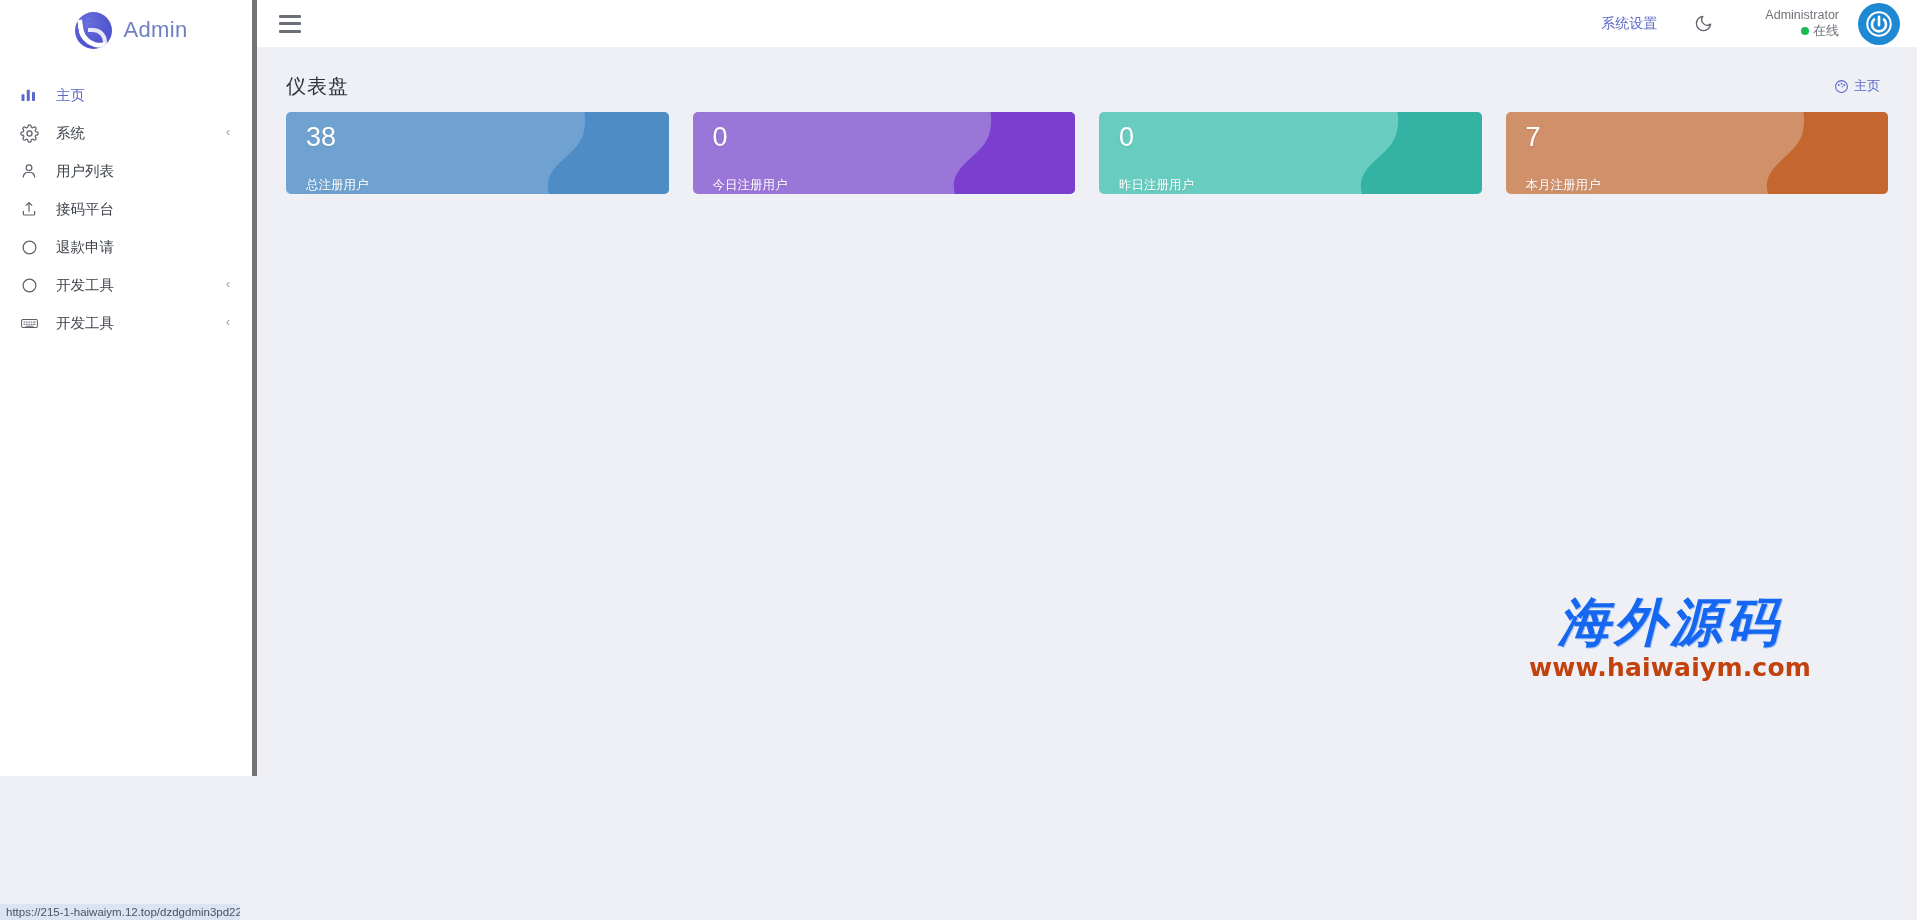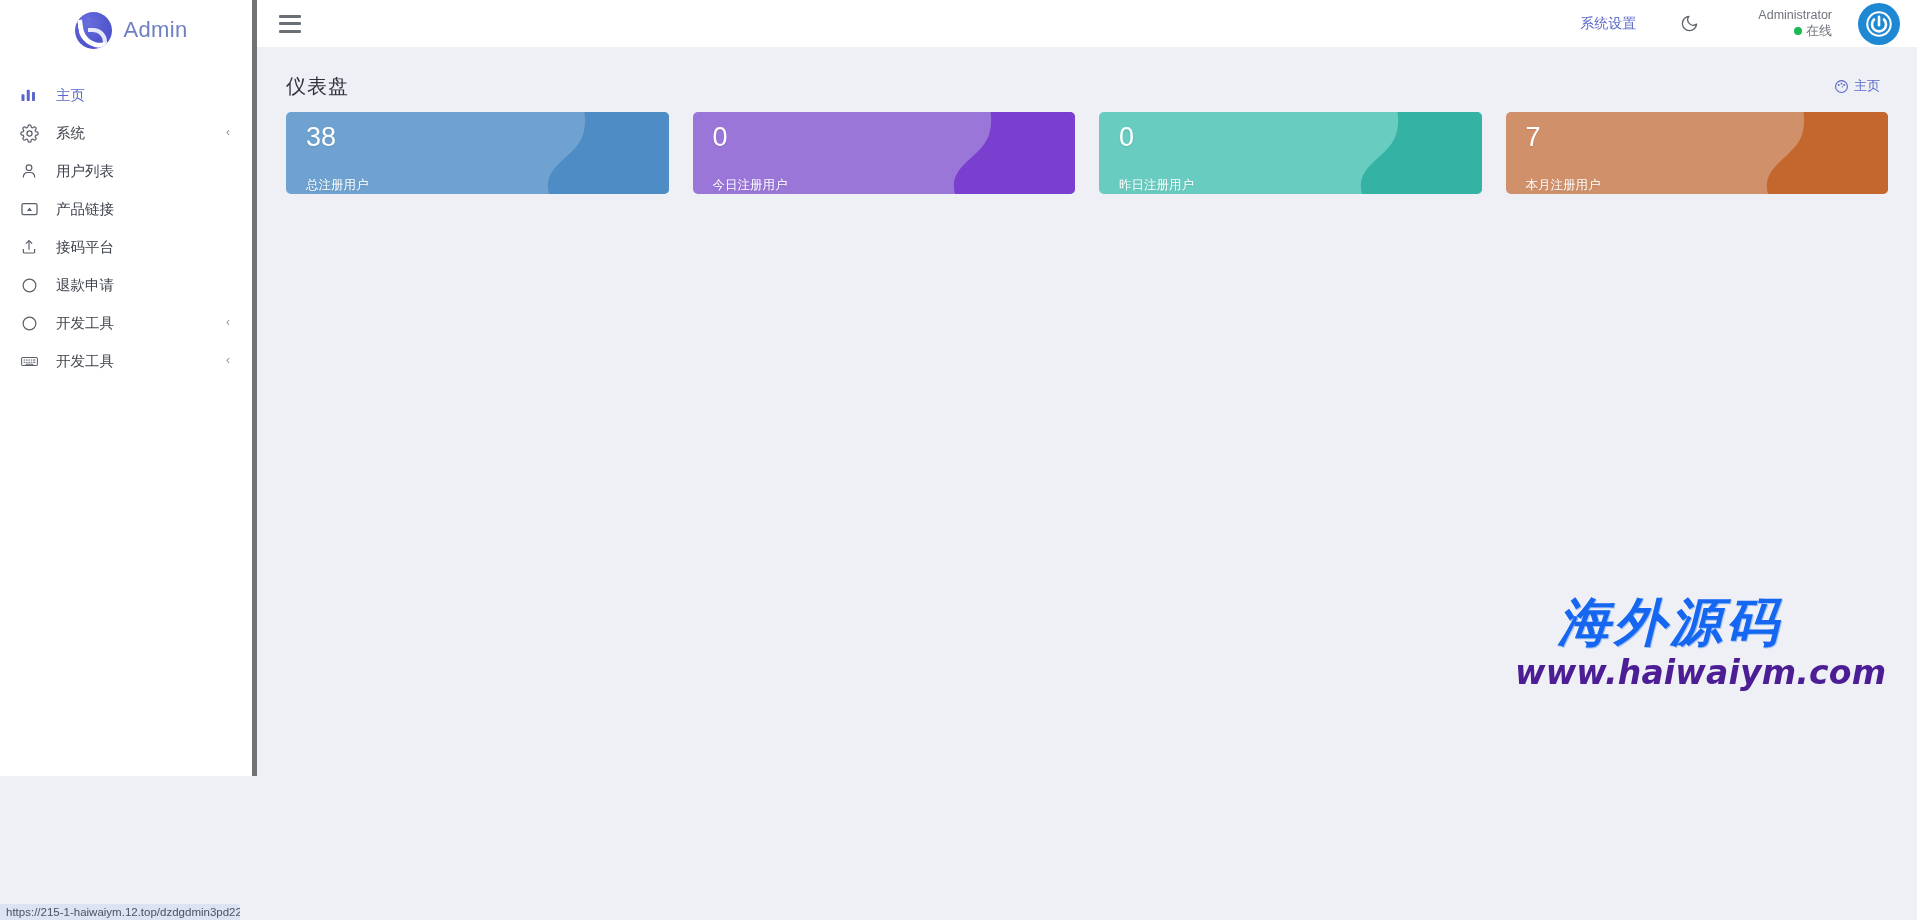--- a/index.html
+++ b/index.html
@@ -123,21 +123,21 @@
     display: flex; flex-direction: column; justify-content: space-between;
     cursor: pointer;
   }
   .hamburger span {
     display: block; height: 3px; width: 22px; background: #6b6f76; border-radius: 1px;
   }
   .topbar-right {
     margin-left: auto;
     display: flex;
     align-items: center;
-    gap: 15px;
+    gap: 8px;
     padding-right: 0;
     height: 47px;
   }
   .sys-settings {
     font-size: 14px;
     color: #5b68c9;
     cursor: pointer;
     margin-right: 26px;
     white-space: nowrap;
   }
@@ -251,27 +251,26 @@
     font-style: italic;
     font-weight: 700;
     color: #1566f0;
     letter-spacing: 4px;
     line-height: 1;
     white-space: nowrap;
     text-shadow: 1px 1px 0 rgba(21,102,240,0.35);
   }
   .wm-url {
     font-family: "DejaVu Sans", sans-serif;
-    font-size: 33px;
+    font-size: 25px;
     font-weight: 700;
-    color: #4c1d95;
+    color: #c2410c;
     margin-top: 5px;
     letter-spacing: .2px;
     white-space: nowrap;
-    font-style: italic;
   }
 
   
   .status-bar {
     position: absolute;
     left: 0; bottom: 0;
     height: 16px;
     max-width: 240px;
     background: #dce3f2;
     color: #4b5360;
@@ -324,29 +323,20 @@
       <div class="nav-item">
         <span class="nav-icon">
           <svg width="18" height="18" viewBox="0 0 24 24" fill="none" stroke="currentColor" stroke-width="1.6">
             <circle cx="12" cy="7.5" r="3.8"></circle>
             <path d="M4.5 20.5v-1a5.5 5.5 0 0 1 5.5-5.5h4a5.5 5.5 0 0 1 5.5 5.5v1"></path>
           </svg>
         </span>
         <span class="nav-label">用户列表</span>
       </div>
 
-      <div class="nav-item">
-        <span class="nav-icon">
-          <svg width="19" height="19" viewBox="0 0 24 24" fill="none" stroke="currentColor" stroke-width="1.6">
-            <rect x="2.5" y="4.5" width="19" height="14" rx="2"></rect>
-            <path d="M12 9.5l3.2 4.5H8.8z" fill="currentColor" stroke="none"></path>
-          </svg>
-        </span>
-        <span class="nav-label">产品链接</span>
-      </div>
 
       <div class="nav-item">
         <span class="nav-icon">
           <svg width="18" height="18" viewBox="0 0 24 24" fill="none" stroke="currentColor" stroke-width="1.6">
             <path d="M4.5 14.5v4a1.5 1.5 0 0 0 1.5 1.5h12a1.5 1.5 0 0 0 1.5-1.5v-4"></path>
             <path d="M12 15.5V3.5"></path>
             <path d="M7.8 7.6L12 3.4l4.2 4.2"></path>
           </svg>
         </span>
         <span class="nav-label">接码平台</span>

